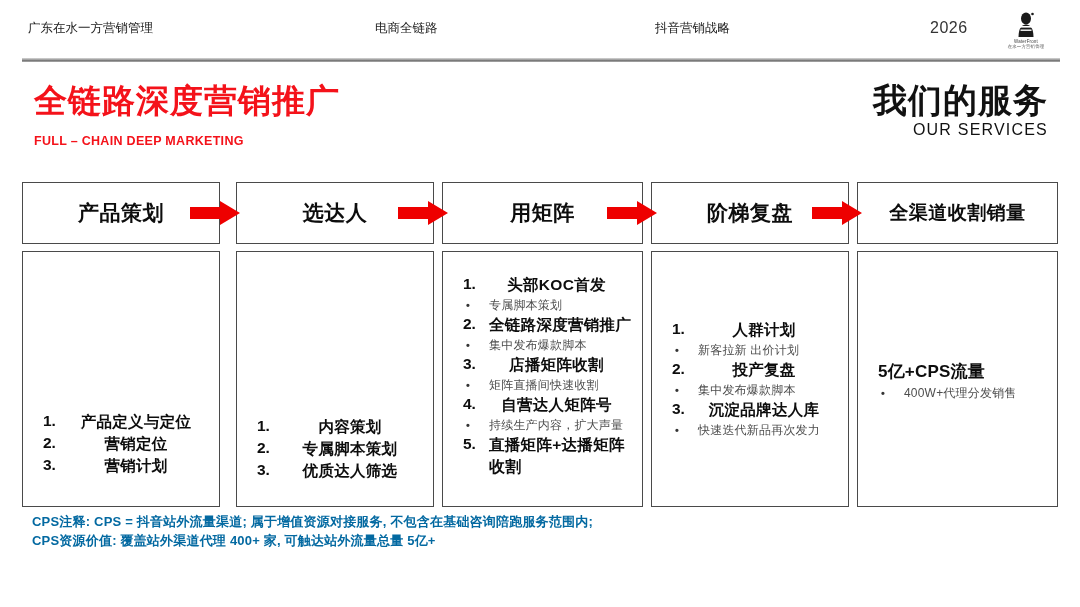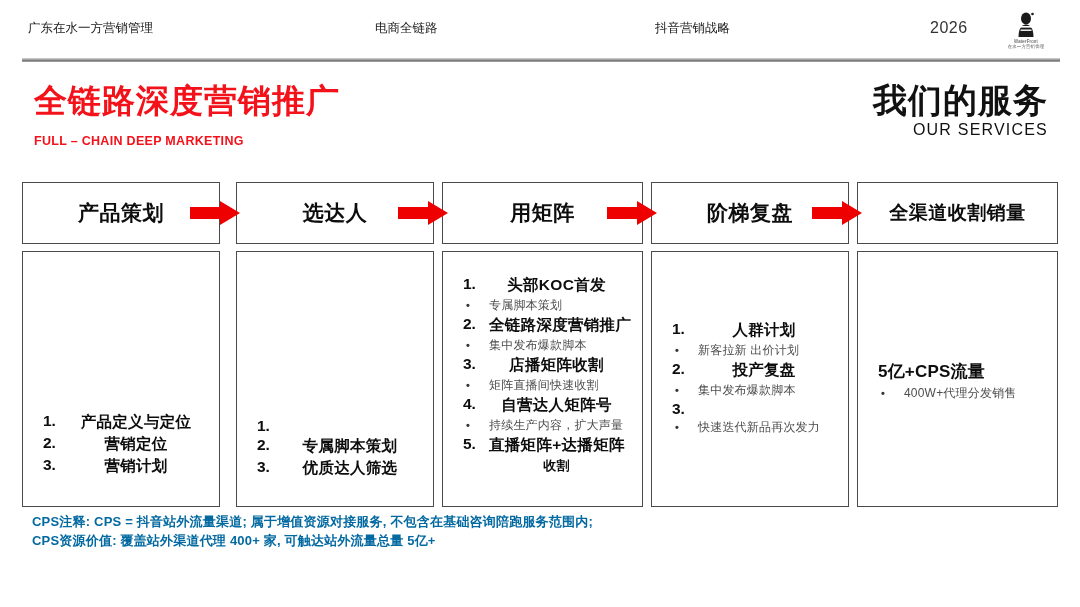--- a/index.html
+++ b/index.html
@@ -109,22 +109,22 @@
   
   .li.sub { margin-bottom: 1px; }
   .li.sub .marker {
     width: 26px; font-size: 11px; color: #333; padding-left: 3px; line-height: 17px;
   }
   .li.sub .txt {
     font-size: 12px; font-weight: normal; color: #4d4d4d; letter-spacing: .2px;
     line-height: 17px;
   }
   .cont-line {
-    font-size: 13px; font-weight: bold; color: #0d0d0d;
-    padding-left: 26px; letter-spacing: .3px; text-align: center;
+    font-size: 16px; font-weight: bold; color: #0d0d0d;
+    padding-left: 26px; letter-spacing: .3px;
   }
   .list.c1 { top: 150px; }
   .list.c2 { top: 155px; }
   .list.c3 { top: 13px; }
   .list.c4 { top: 58px; }
   .list.c5 { top: 98px; }
   .list.plain .li .marker { width: 28px; font-size: 15.5px; }
 
   .c5-title {
     font-size: 17px; font-weight: bold; color: #0d0d0d; letter-spacing: .2px;
@@ -236,20 +236,21 @@
             </div>
           </div>
         </div>
       </div>
 
       <div class="col-box body-box" style="left:214px;width:198px;">
         <div class="body-inner">
           <div class="list plain c2">
             <div class="li main">
               <span class="marker">1.</span>
+              <span class="txt">内容策划</span>
             </div>
             <div class="li main">
               <span class="marker">2.</span>
               <span class="txt">专属脚本策划</span>
             </div>
             <div class="li main">
               <span class="marker">3.</span>
               <span class="txt">优质达人筛选</span>
             </div>
           </div>
@@ -314,20 +315,21 @@
             <div class="li main">
               <span class="marker">2.</span>
               <span class="txt">投产复盘</span>
             </div>
             <div class="li sub">
               <span class="marker">•</span>
               <span class="txt">集中发布爆款脚本</span>
             </div>
             <div class="li main">
               <span class="marker">3.</span>
+              <span class="txt">沉淀品牌达人库</span>
             </div>
             <div class="li sub">
               <span class="marker">•</span>
               <span class="txt">快速迭代新品再次发力</span>
             </div>
           </div>
         </div>
       </div>
 
       <div class="col-box body-box" style="left:835px;width:201px;">

